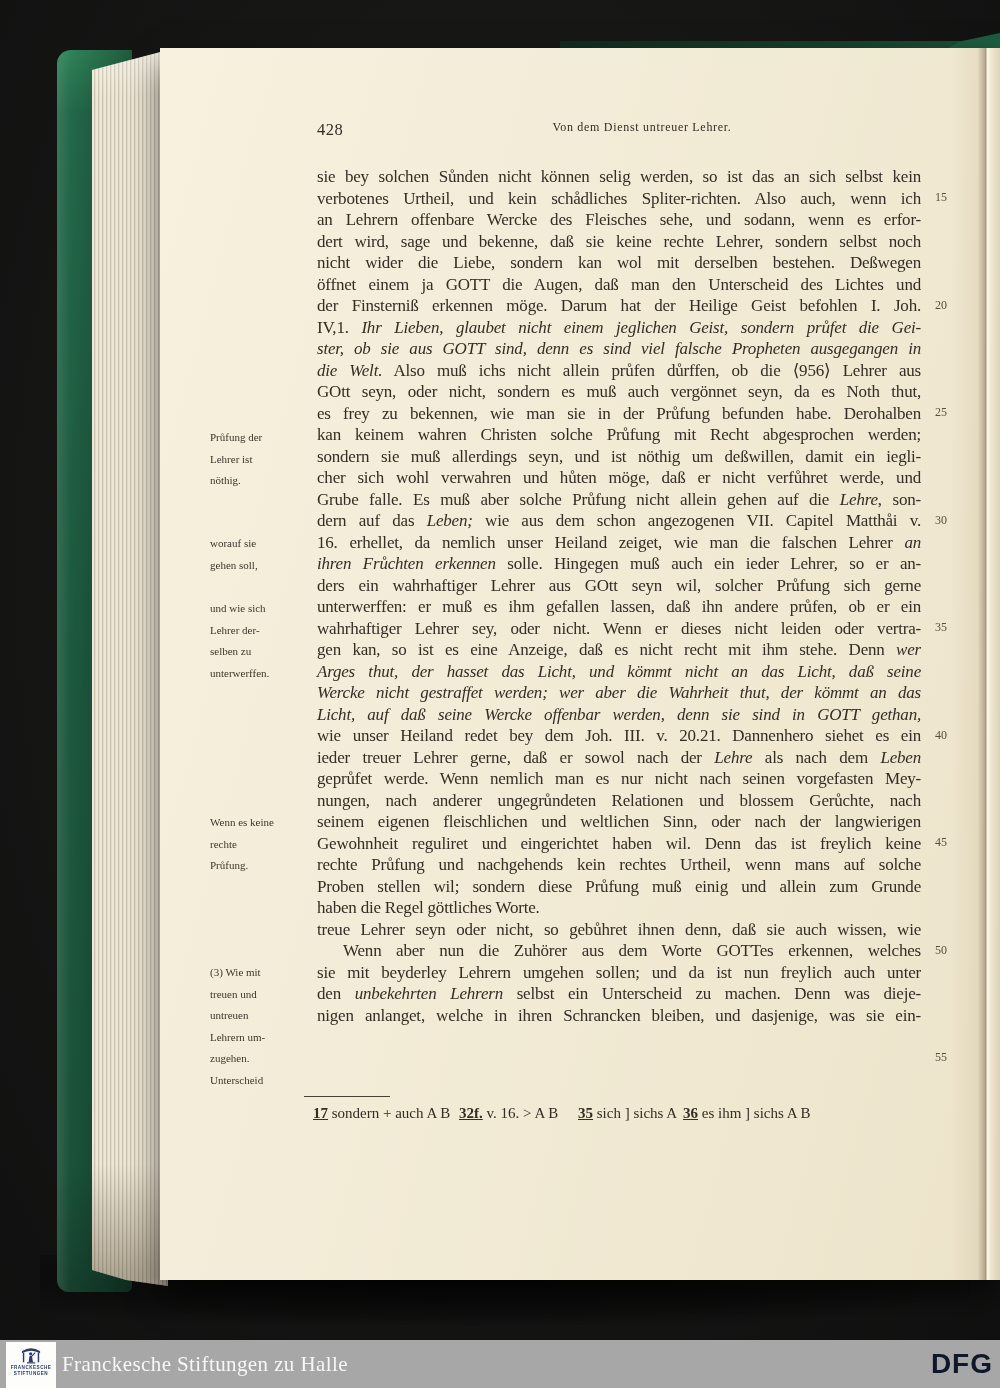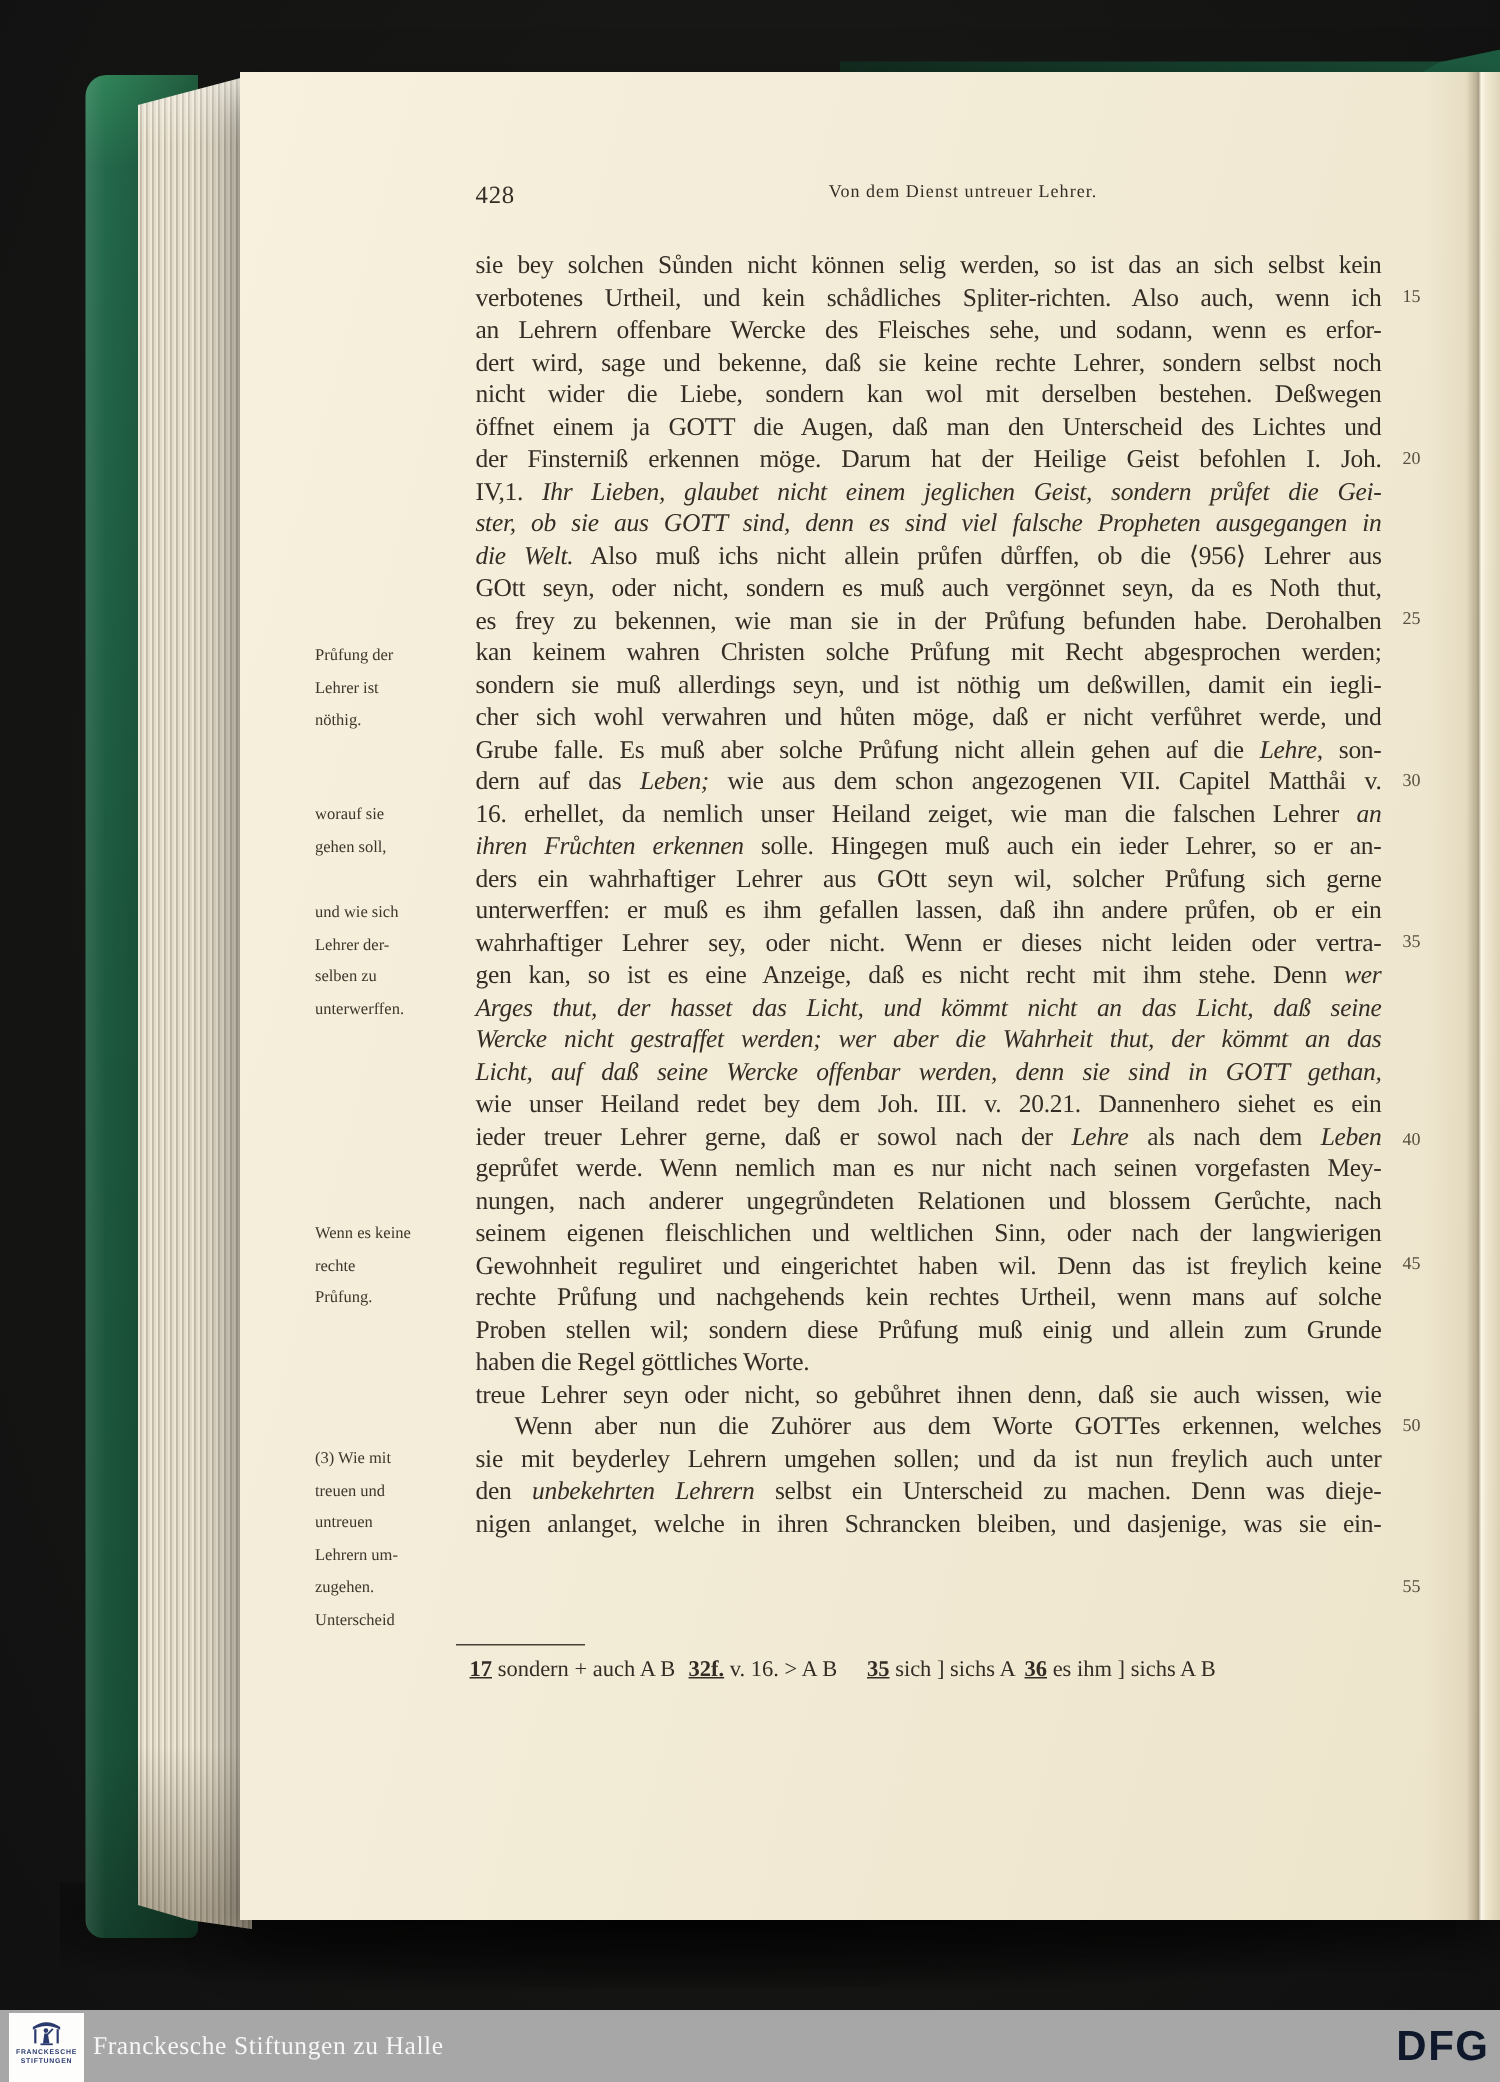--- a/index.html
+++ b/index.html
@@ -48,21 +48,21 @@
   .footnotes .fn b{font-weight:600;text-decoration:underline;}
   .fn1{left:153px;} .fn2{left:299px;} .fn3{left:418px;} .fn4{left:523px;}
   
   .footer-bar{position:absolute;left:0;top:1340px;width:1000px;height:48px;background:#a7a7a7;}
   .logo-box{position:absolute;left:6px;top:2px;width:50px;height:46px;background:#fdfdfc;
      display:flex;flex-direction:column;align-items:center;justify-content:flex-start;padding-top:3px;box-sizing:border-box;}
   .logo-box svg{display:block;}
   .logo-line{font-family:"Liberation Sans", sans-serif;font-size:4.6px;letter-spacing:.5px;
      color:#2a3a6e;font-weight:700;line-height:6px;text-align:center;}
   .footer-title{position:absolute;left:62px;top:0;height:48px;display:flex;align-items:center;
-     color:#f7f7f7;font-size:17px;letter-spacing:.4px;font-family:"Liberation Serif", serif;}
+     color:#f7f7f7;font-size:21px;letter-spacing:.4px;font-family:"Liberation Serif", serif;}
   .dfg{position:absolute;right:7px;top:0;height:48px;display:flex;align-items:center;
      color:#0f172a;font-family:"Liberation Sans", sans-serif;font-size:28px;font-weight:800;letter-spacing:1px;}
 </style>
 </head>
 <body>
 
 <div class="stage">
 
   <div class="book-shadow"></div>
   <div class="top-green-strip"></div>
@@ -145,21 +145,21 @@
         <div class="bline"><span>sie mit beyderley Lehrern umgehen sollen; und da ist nun freylich auch unter</span></div>
         <div class="bline"><span>den </span><i>unbekehrten Lehrern</i><span> selbst ein Unterscheid zu machen. Denn was dieje-</span></div>
         <div class="bline"><span>nigen anlanget, welche in ihren Schrancken bleiben, und dasjenige, was sie ein-</span></div>
       </div>
     <div class="line-numbers">
         <div class="lnum" style="top: 142px;">15</div>
         <div class="lnum" style="top: 249.5px;">20</div>
         <div class="lnum" style="top: 357px;">25</div>
         <div class="lnum" style="top: 464.5px;">30</div>
         <div class="lnum" style="top: 572px;">35</div>
-        <div class="lnum" style="top: 679.5px; margin-top: 24px;">40</div>
+        <div class="lnum" style="top: 679.5px;">40</div>
         <div class="lnum" style="top: 787px;">45</div>
         <div class="lnum" style="top: 894.5px;">50</div>
         <div class="lnum" style="top: 1002px;">55</div>
       </div>
 
     <div class="footnote-rule"></div>
     <div class="footnotes">
         <span class="fn fn1"><b>17</b> sondern + auch A B</span>
         <span class="fn fn2"><b>32f.</b> v. 16. &gt; A B</span>
         <span class="fn fn3"><b>35</b> sich ] sichs A</span>

